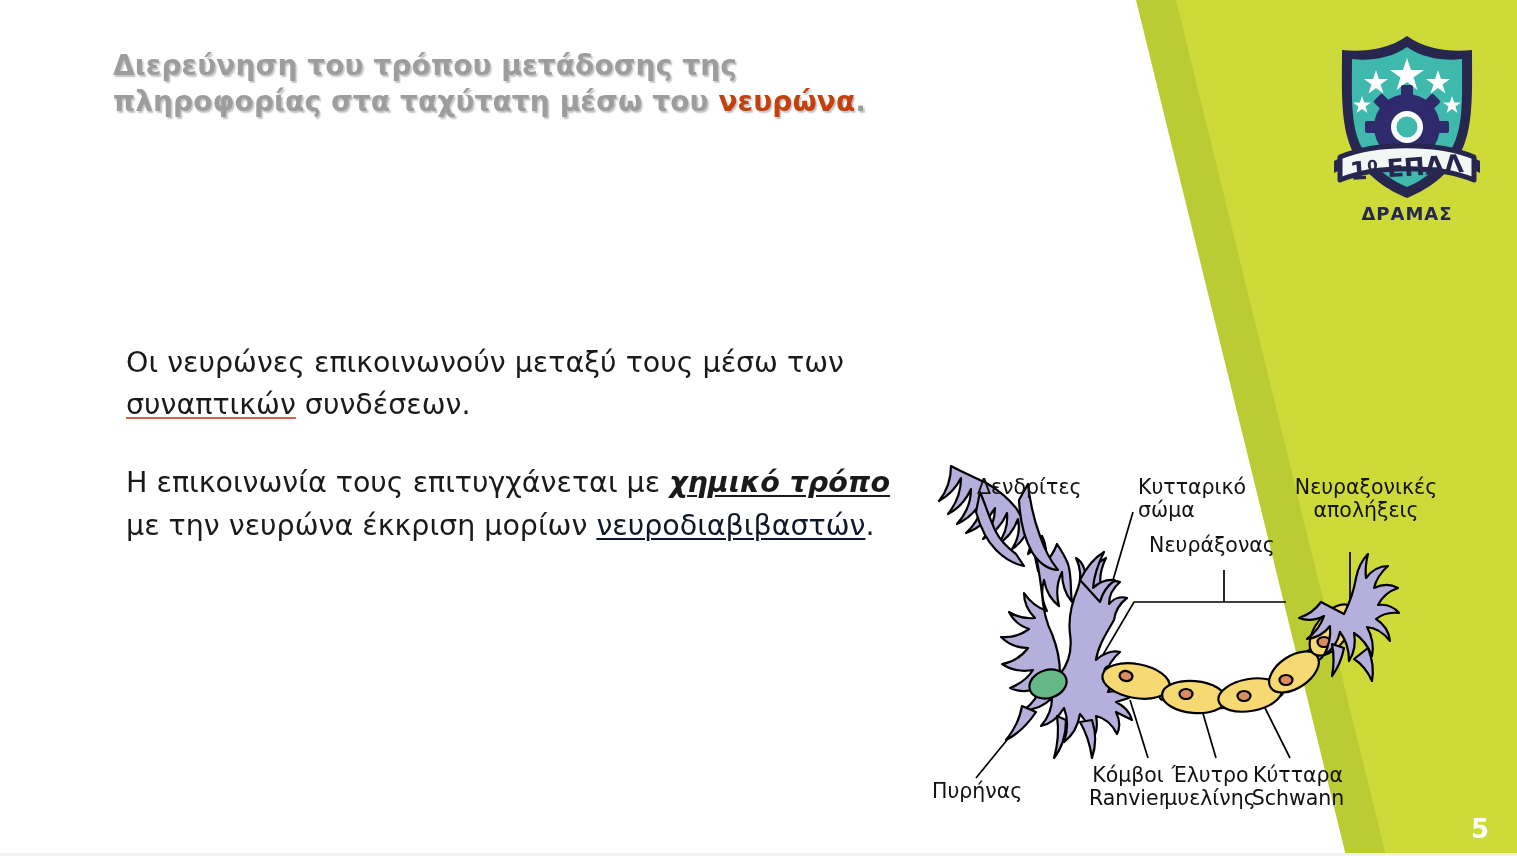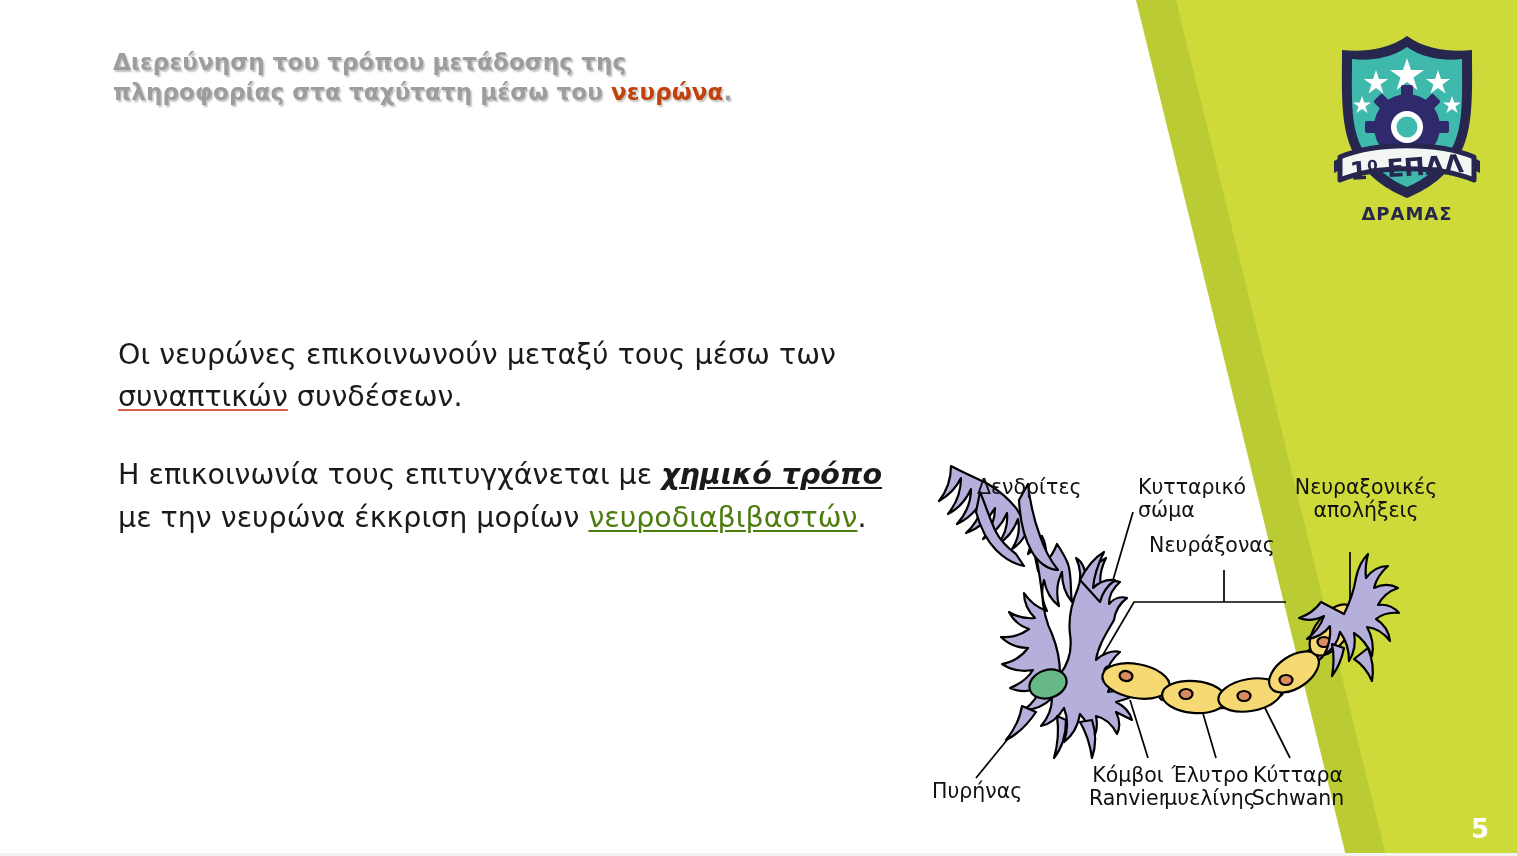--- a/index.html
+++ b/index.html
@@ -20,49 +20,49 @@
 
   
   .band{position:absolute;top:0;left:0;width:1517px;height:856px;pointer-events:none;}
   .band svg{display:block;}
 
   
   .title{
     position:absolute;
     left:113px;top:48px;
     width:1010px;
-    font-size:23px;
+    font-size:28px;
     font-weight:bold;
     line-height:1.30;
     color:#9d9d9d;
     letter-spacing:.1px;
     text-shadow:1.6px 1.6px 1.6px rgba(120,120,120,.45);
   }
   .title .accent{color:#c2410c;}
 
   
   .body-copy{
     position:absolute;
     left:114px;top:330px;
     width:800px;
     font-size:28.5px;
     line-height:1.48;
     color:#1a1a1a;
   }
-  .body-copy p{margin:4px;}
+  .body-copy p{margin:12px;}
   .body-copy p.gap{margin-top:36px;}
   .u-wavy{
     text-decoration:underline;
     text-decoration-style:solid;
     text-decoration-color:#d6604a;
     text-decoration-thickness:1.5px;
     text-underline-offset:3px;
   }
   .b-under{font-weight:bold;text-decoration:underline;text-underline-offset:3px;text-decoration-thickness:2px;font-style:italic;}
-  .link{color:#4d7c0f;text-decoration:underline;text-underline-offset:3px;text-decoration-thickness:1.6px;}
+  .link{color:#0f172a;text-decoration:underline;text-underline-offset:3px;text-decoration-thickness:1.6px;}
 
   
   .logo{position:absolute;left:1326px;top:30px;width:162px;height:195px;}
   .logo svg{display:block;width:100%;height:100%;}
 
   
   .figure{position:absolute;left:920px;top:462px;width:620px;height:360px;}
   .figure svg{display:block;width:100%;height:100%;}
 
   

